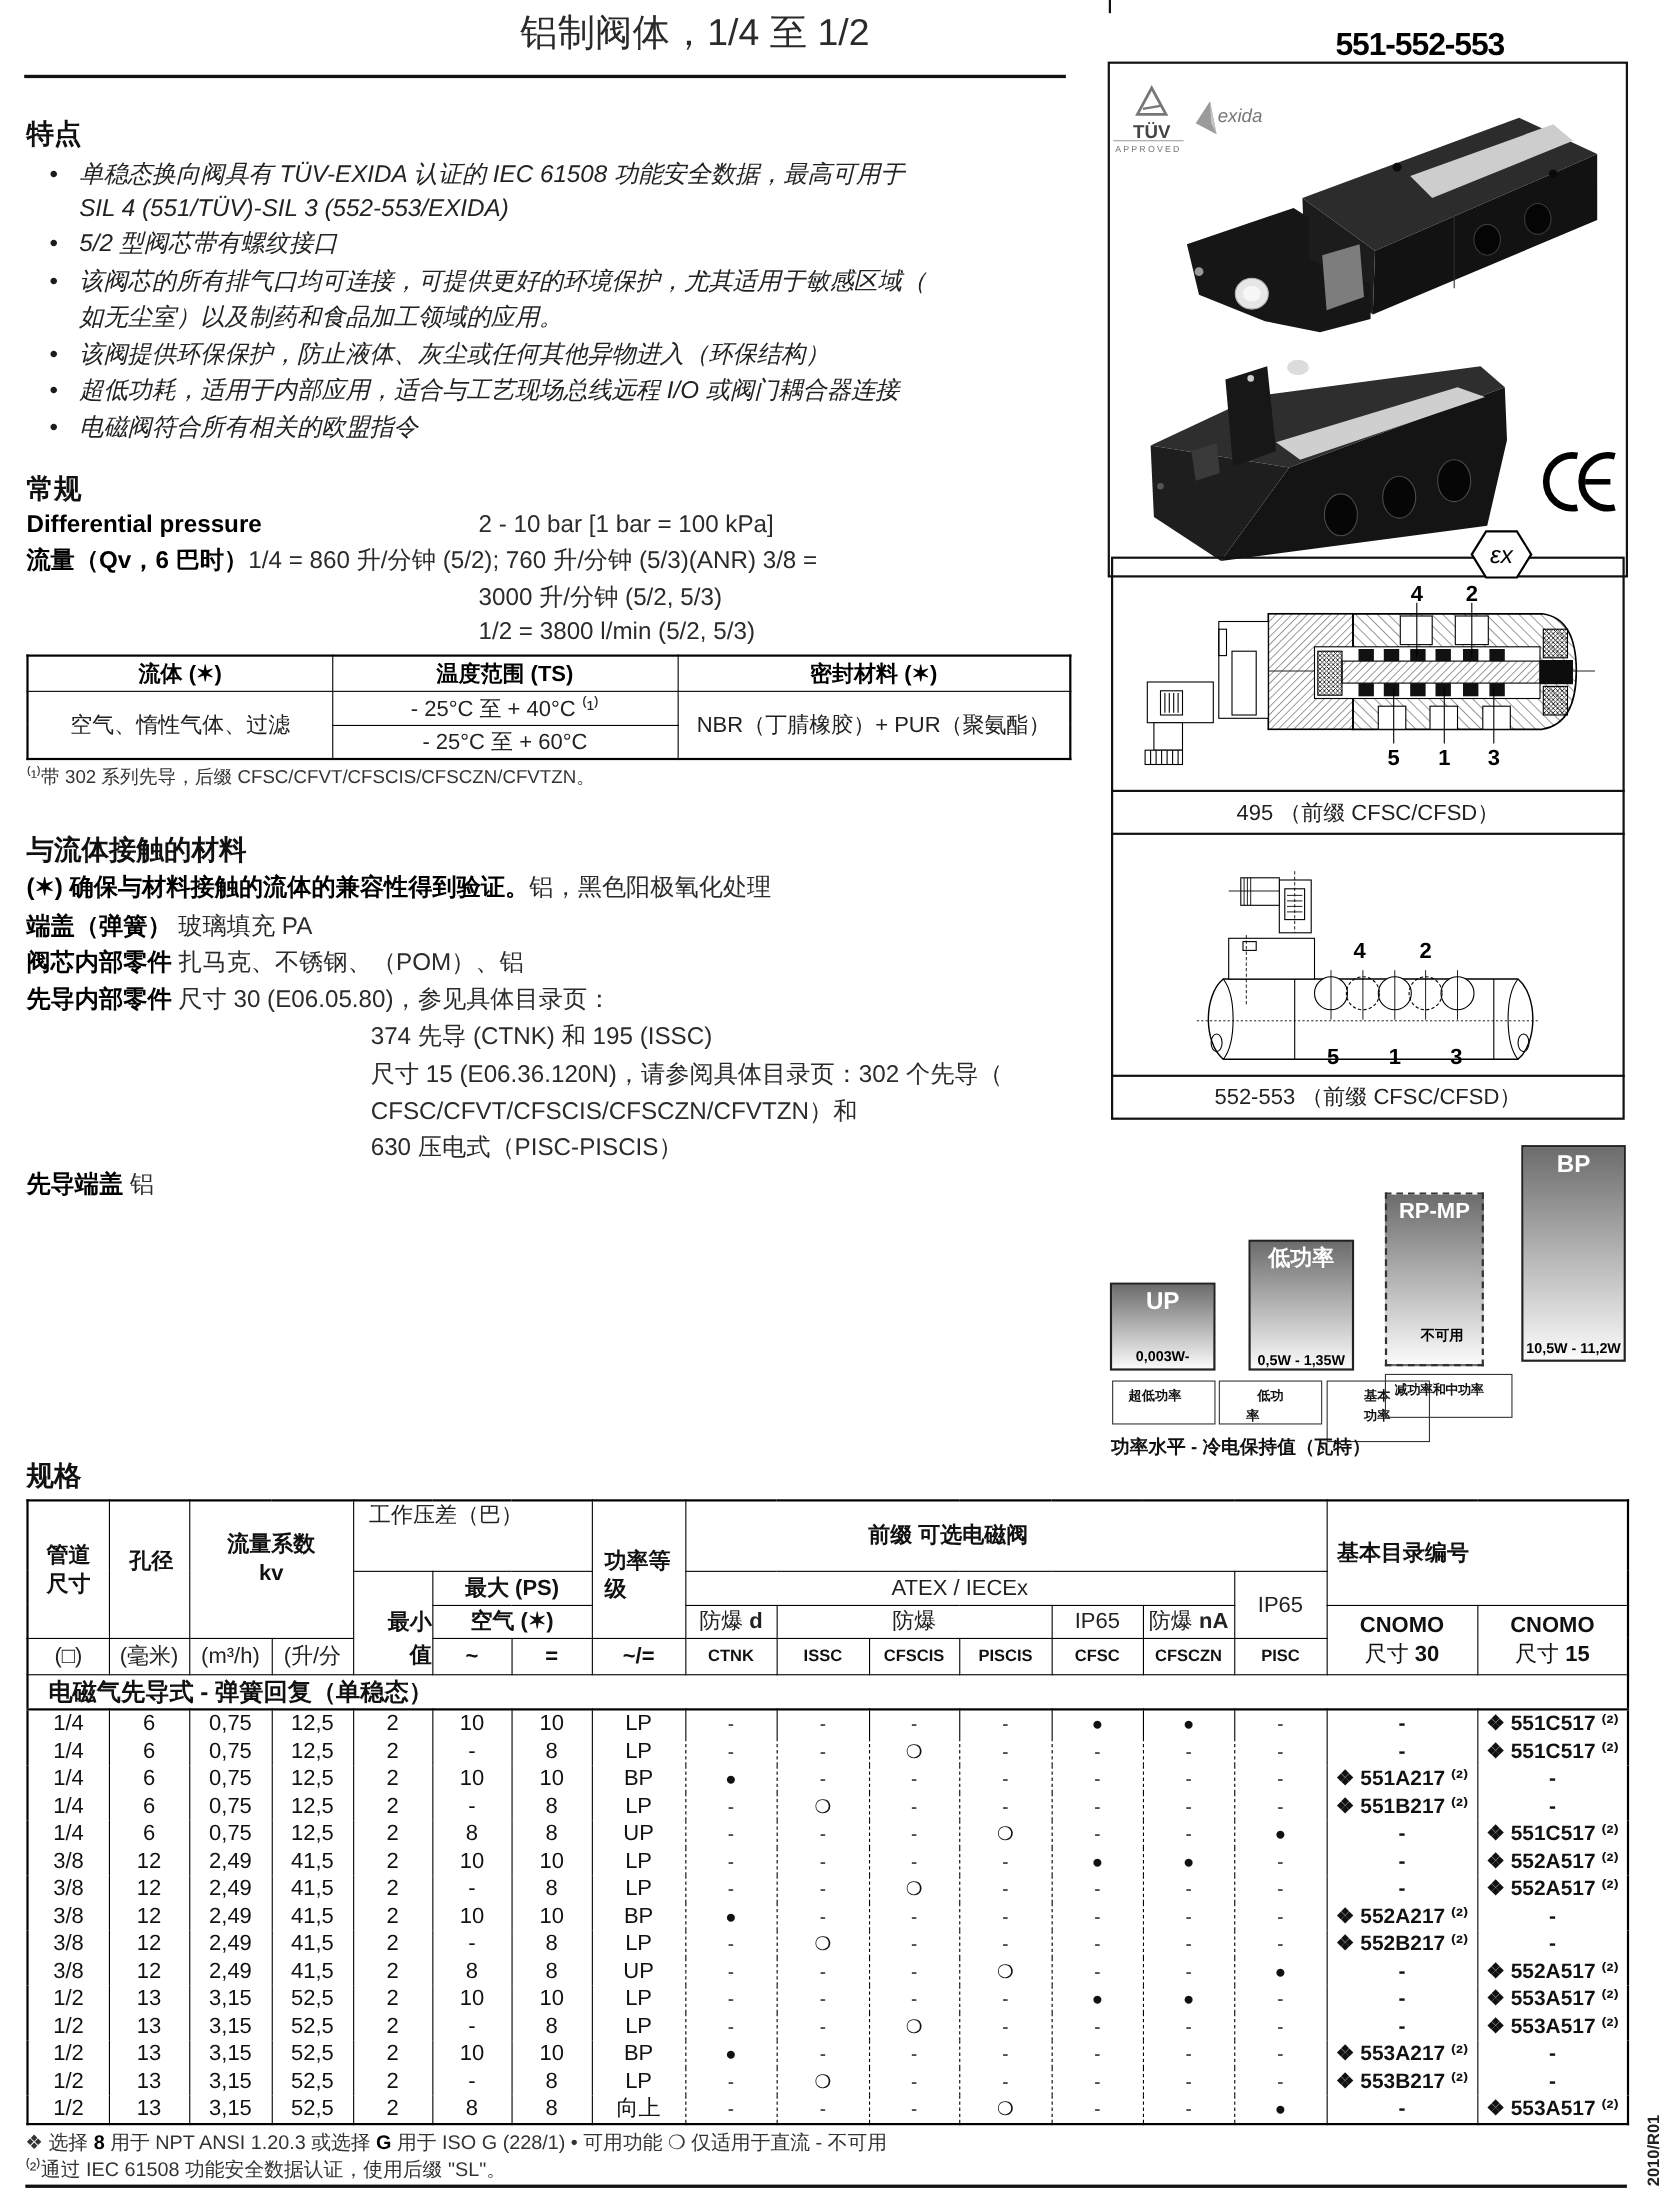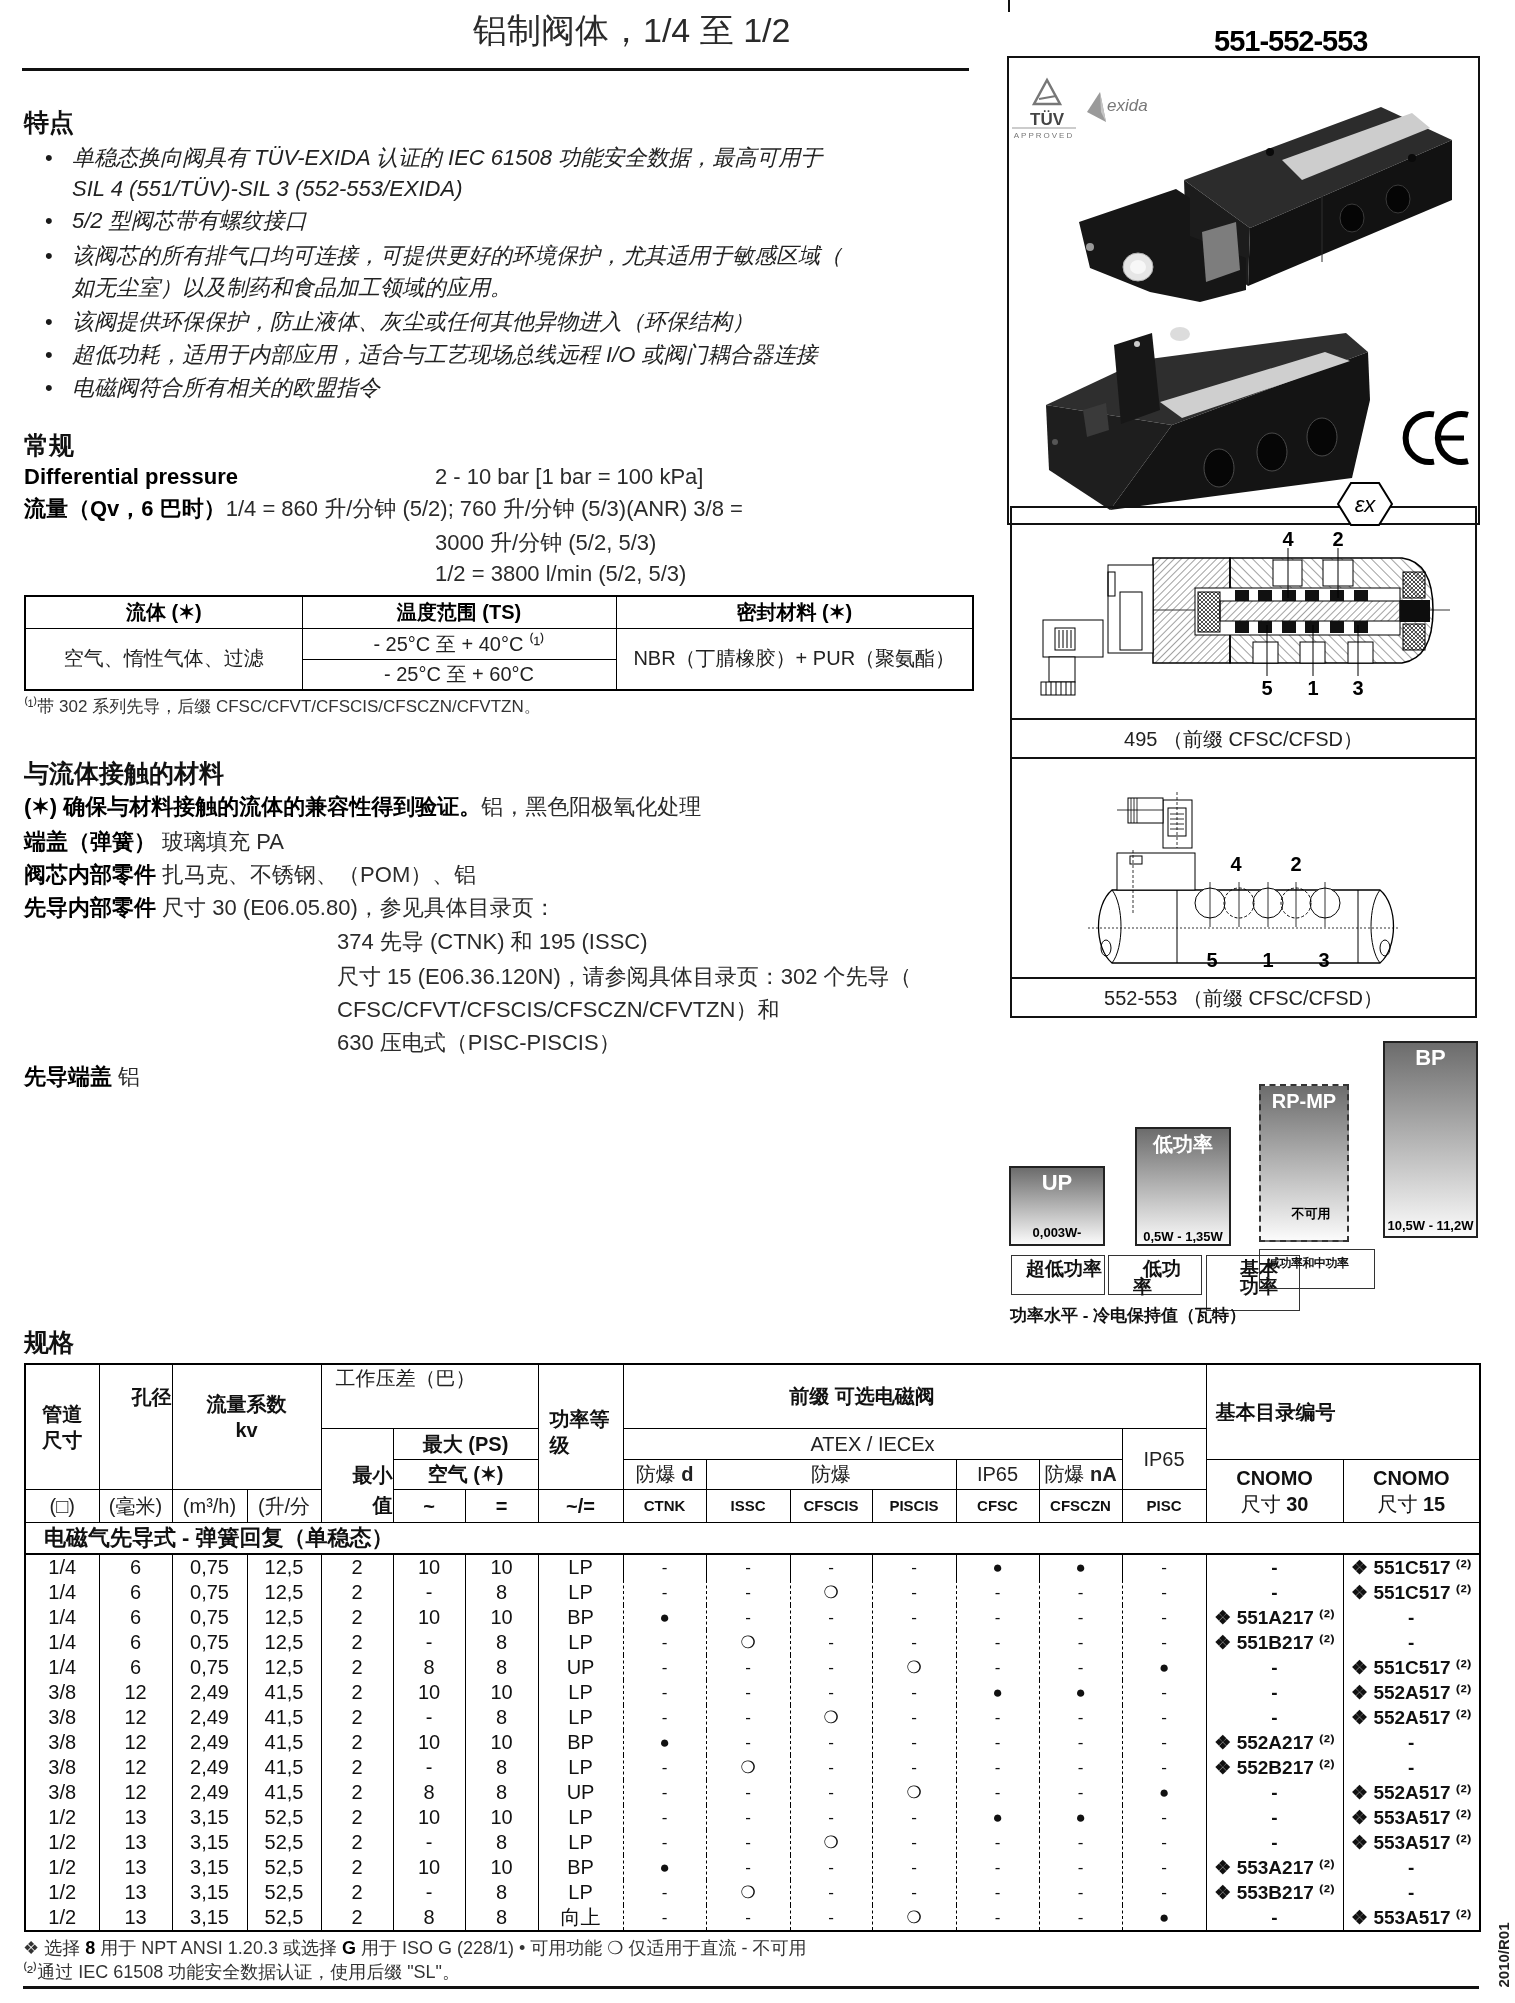--- a/index.html
+++ b/index.html
@@ -21,26 +21,26 @@
 .fn17{font-size:17px;line-height:20px;color:#333}
 
 .box{position:absolute;border:2px solid #111}
 .cap{position:absolute;left:1010px;width:467px;text-align:center;font-size:20px;color:#222}
 .hline{position:absolute;left:1010px;width:467px;height:2px;background:#111}
 
 .pbar{position:absolute;border:2px solid #222;background:linear-gradient(#6c6c6c,#fbfbfb);text-align:center}
 .pbar.dash{border:2px dashed #333}
 .pbar .lbl{display:block;color:#fff;font-weight:bold;font-size:22px;line-height:26px;margin-top:2px}
 .pbar .val{position:absolute;left:0;right:0;font-weight:bold;font-size:13px;line-height:15px;color:#000;white-space:nowrap}
-.pcat{position:absolute;border:1.5px solid #333;font-size:19px;font-weight:bold;line-height:18px;padding-top:4px;color:#111;background:transparent}
+.pcat{position:absolute;border:1.5px solid #333;font-size:12px;font-weight:bold;line-height:18px;padding-top:4px;color:#111;background:transparent}
 
 table.spec{position:absolute;left:24px;top:1363px;width:1455px;border-collapse:collapse;table-layout:fixed;border:2px solid #000}
 table.spec th{border:1px solid #000;font-size:20px;font-weight:bold;padding:0;text-align:center;vertical-align:middle;line-height:26px;color:#111;white-space:nowrap;overflow:hidden}
 table.spec th.n{font-weight:normal;color:#222}
-table.spec th.tl{text-align:right;padding-left:4px;vertical-align:top;padding-top:19px}
+table.spec th.tl{text-align:center;padding-left:4px;vertical-align:top;padding-top:41px}
 table.spec th.tc2{vertical-align:top;padding-top:26px}
 table.spec th.tlp{text-align:left;padding-left:14px;vertical-align:top}
 table.spec th.pl{text-align:left;padding-left:11px;vertical-align:top;padding-top:41px}
 table.spec th.minc{text-align:right;padding-left:14px;vertical-align:top;padding-top:31px;line-height:30px}
 table.spec th.pref{padding-right:105px}
 table.spec th.cath{text-align:left;padding-left:9px}
 table.spec th.code{font-size:15px}
 table.spec td{font-size:20px;text-align:center;padding:0;height:25px;line-height:25px;border:none;border-left:1px solid #000;white-space:nowrap;overflow:hidden;color:#111}
 table.spec tr.dr td.d{border-left:1px dashed #000;font-size:17px}
 table.spec tr.dr.first td.d{border-left-style:solid}

